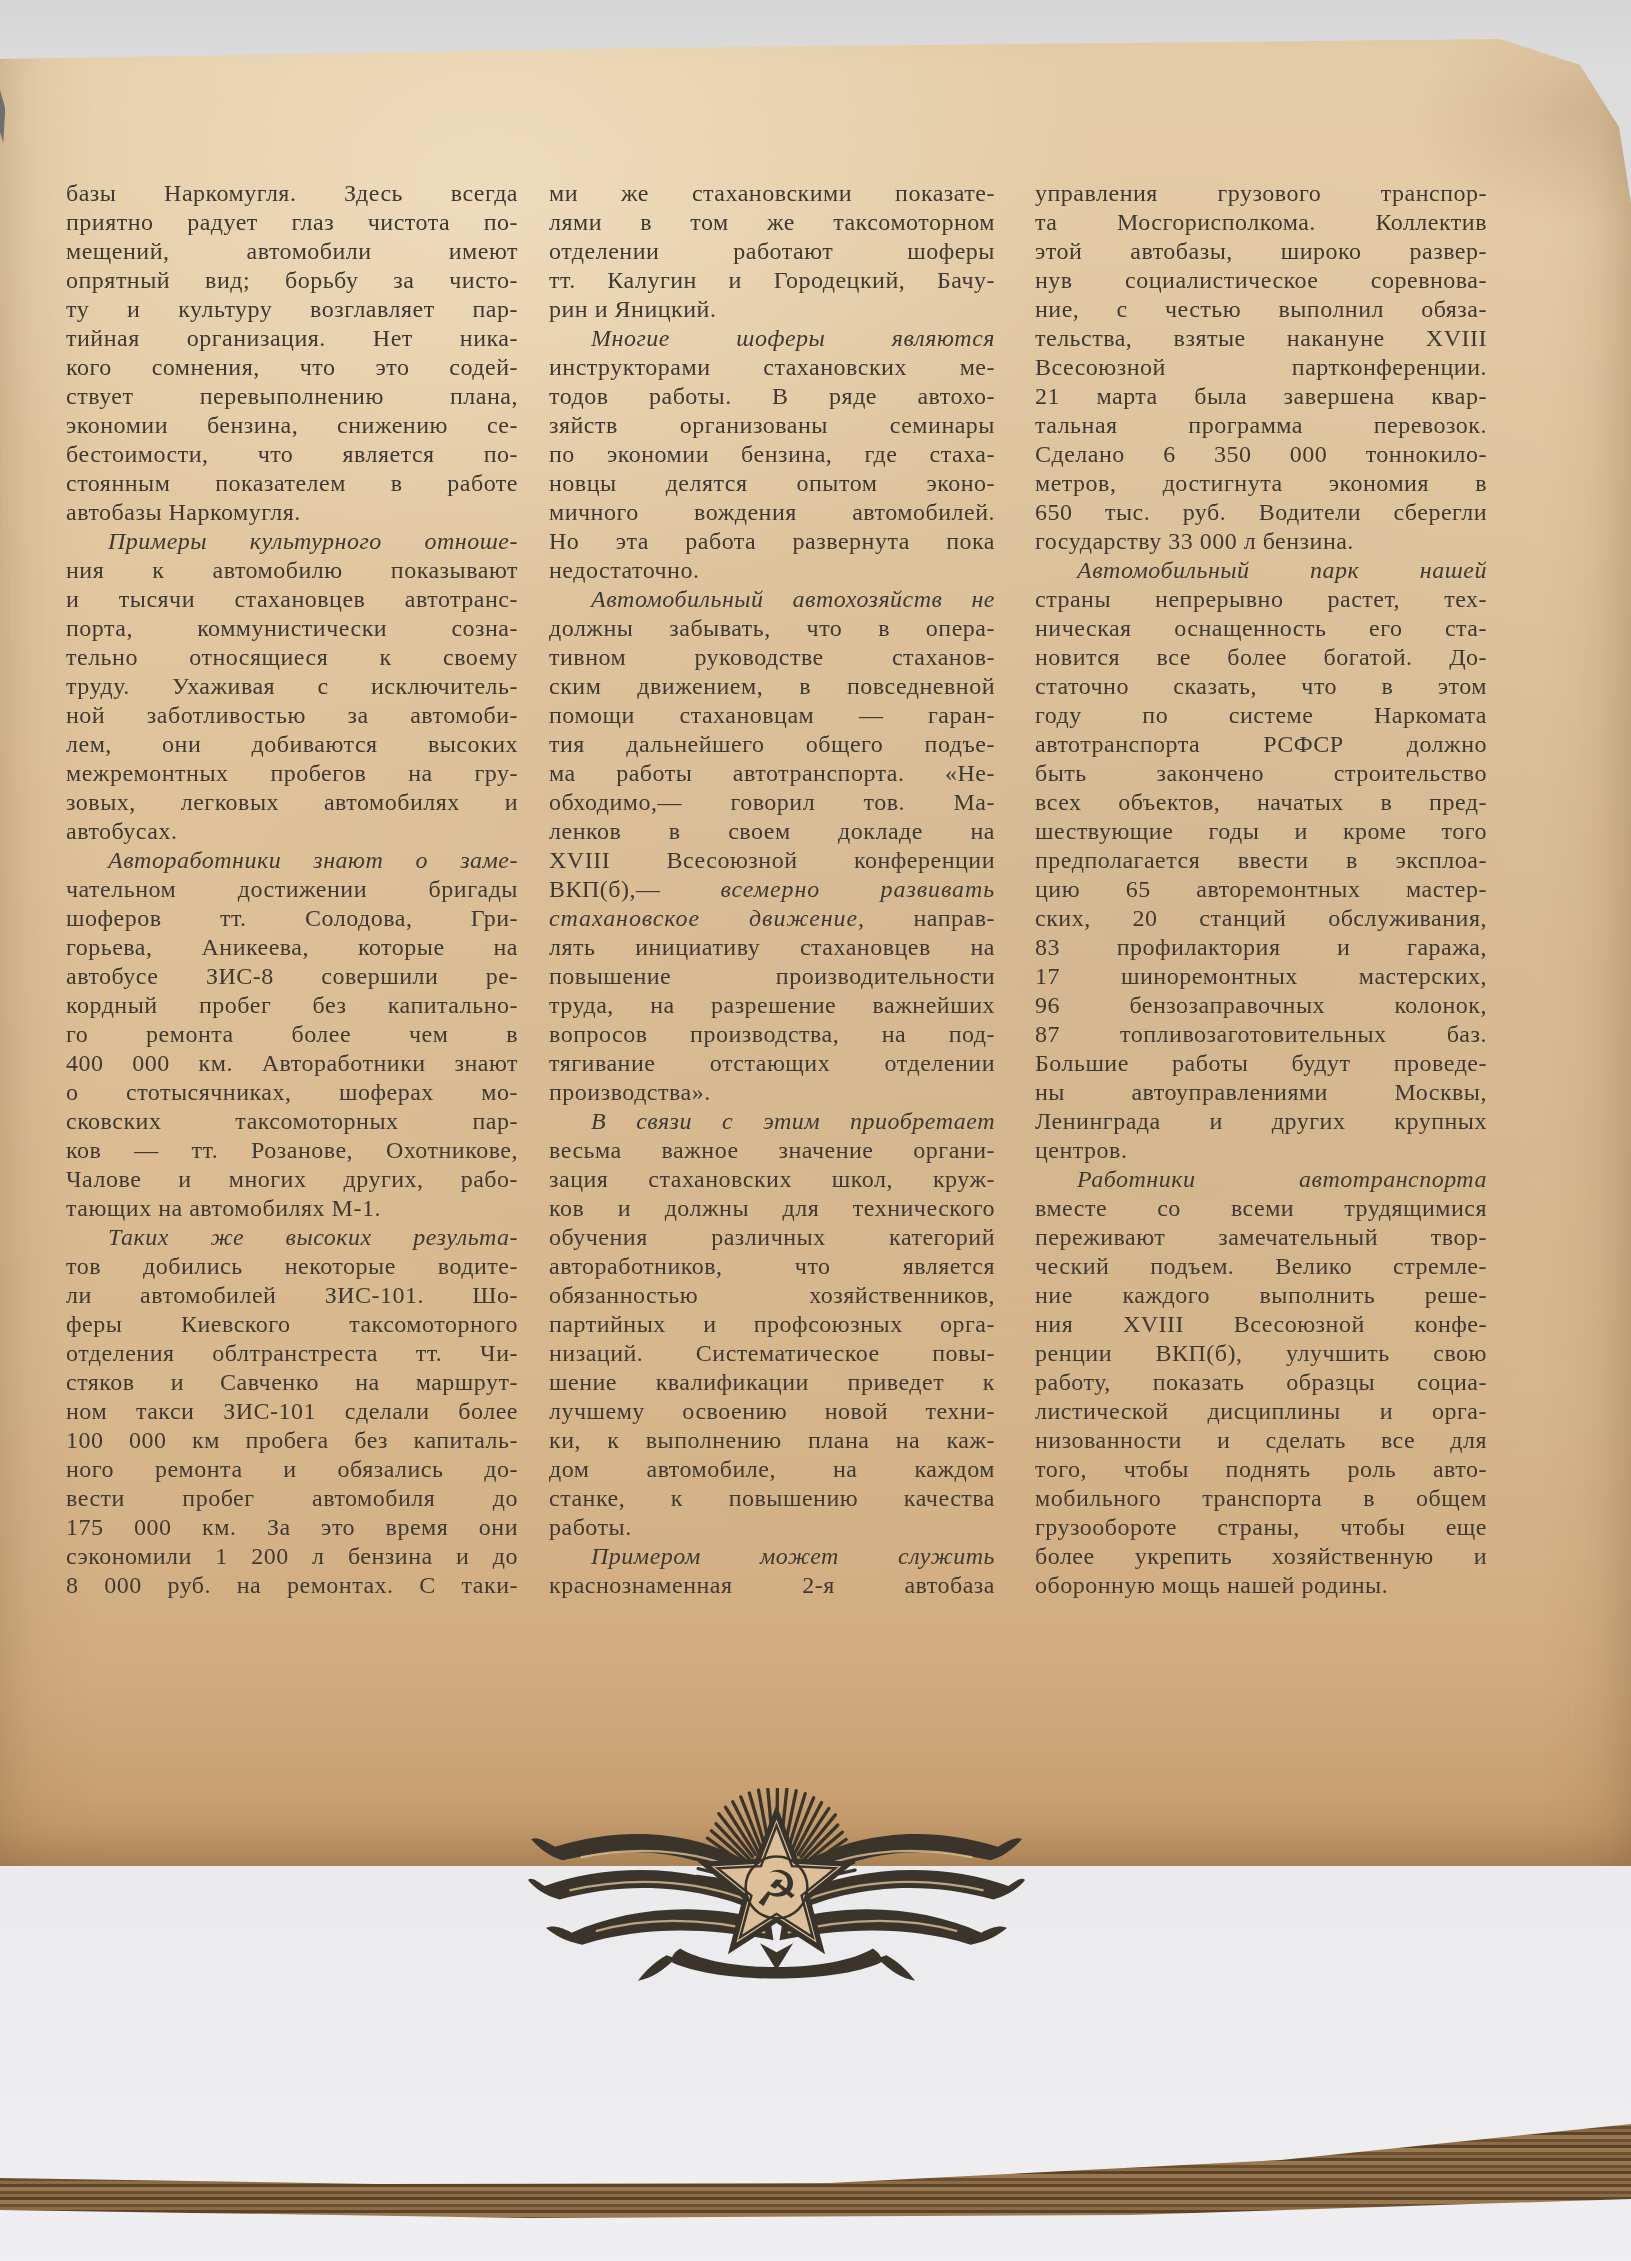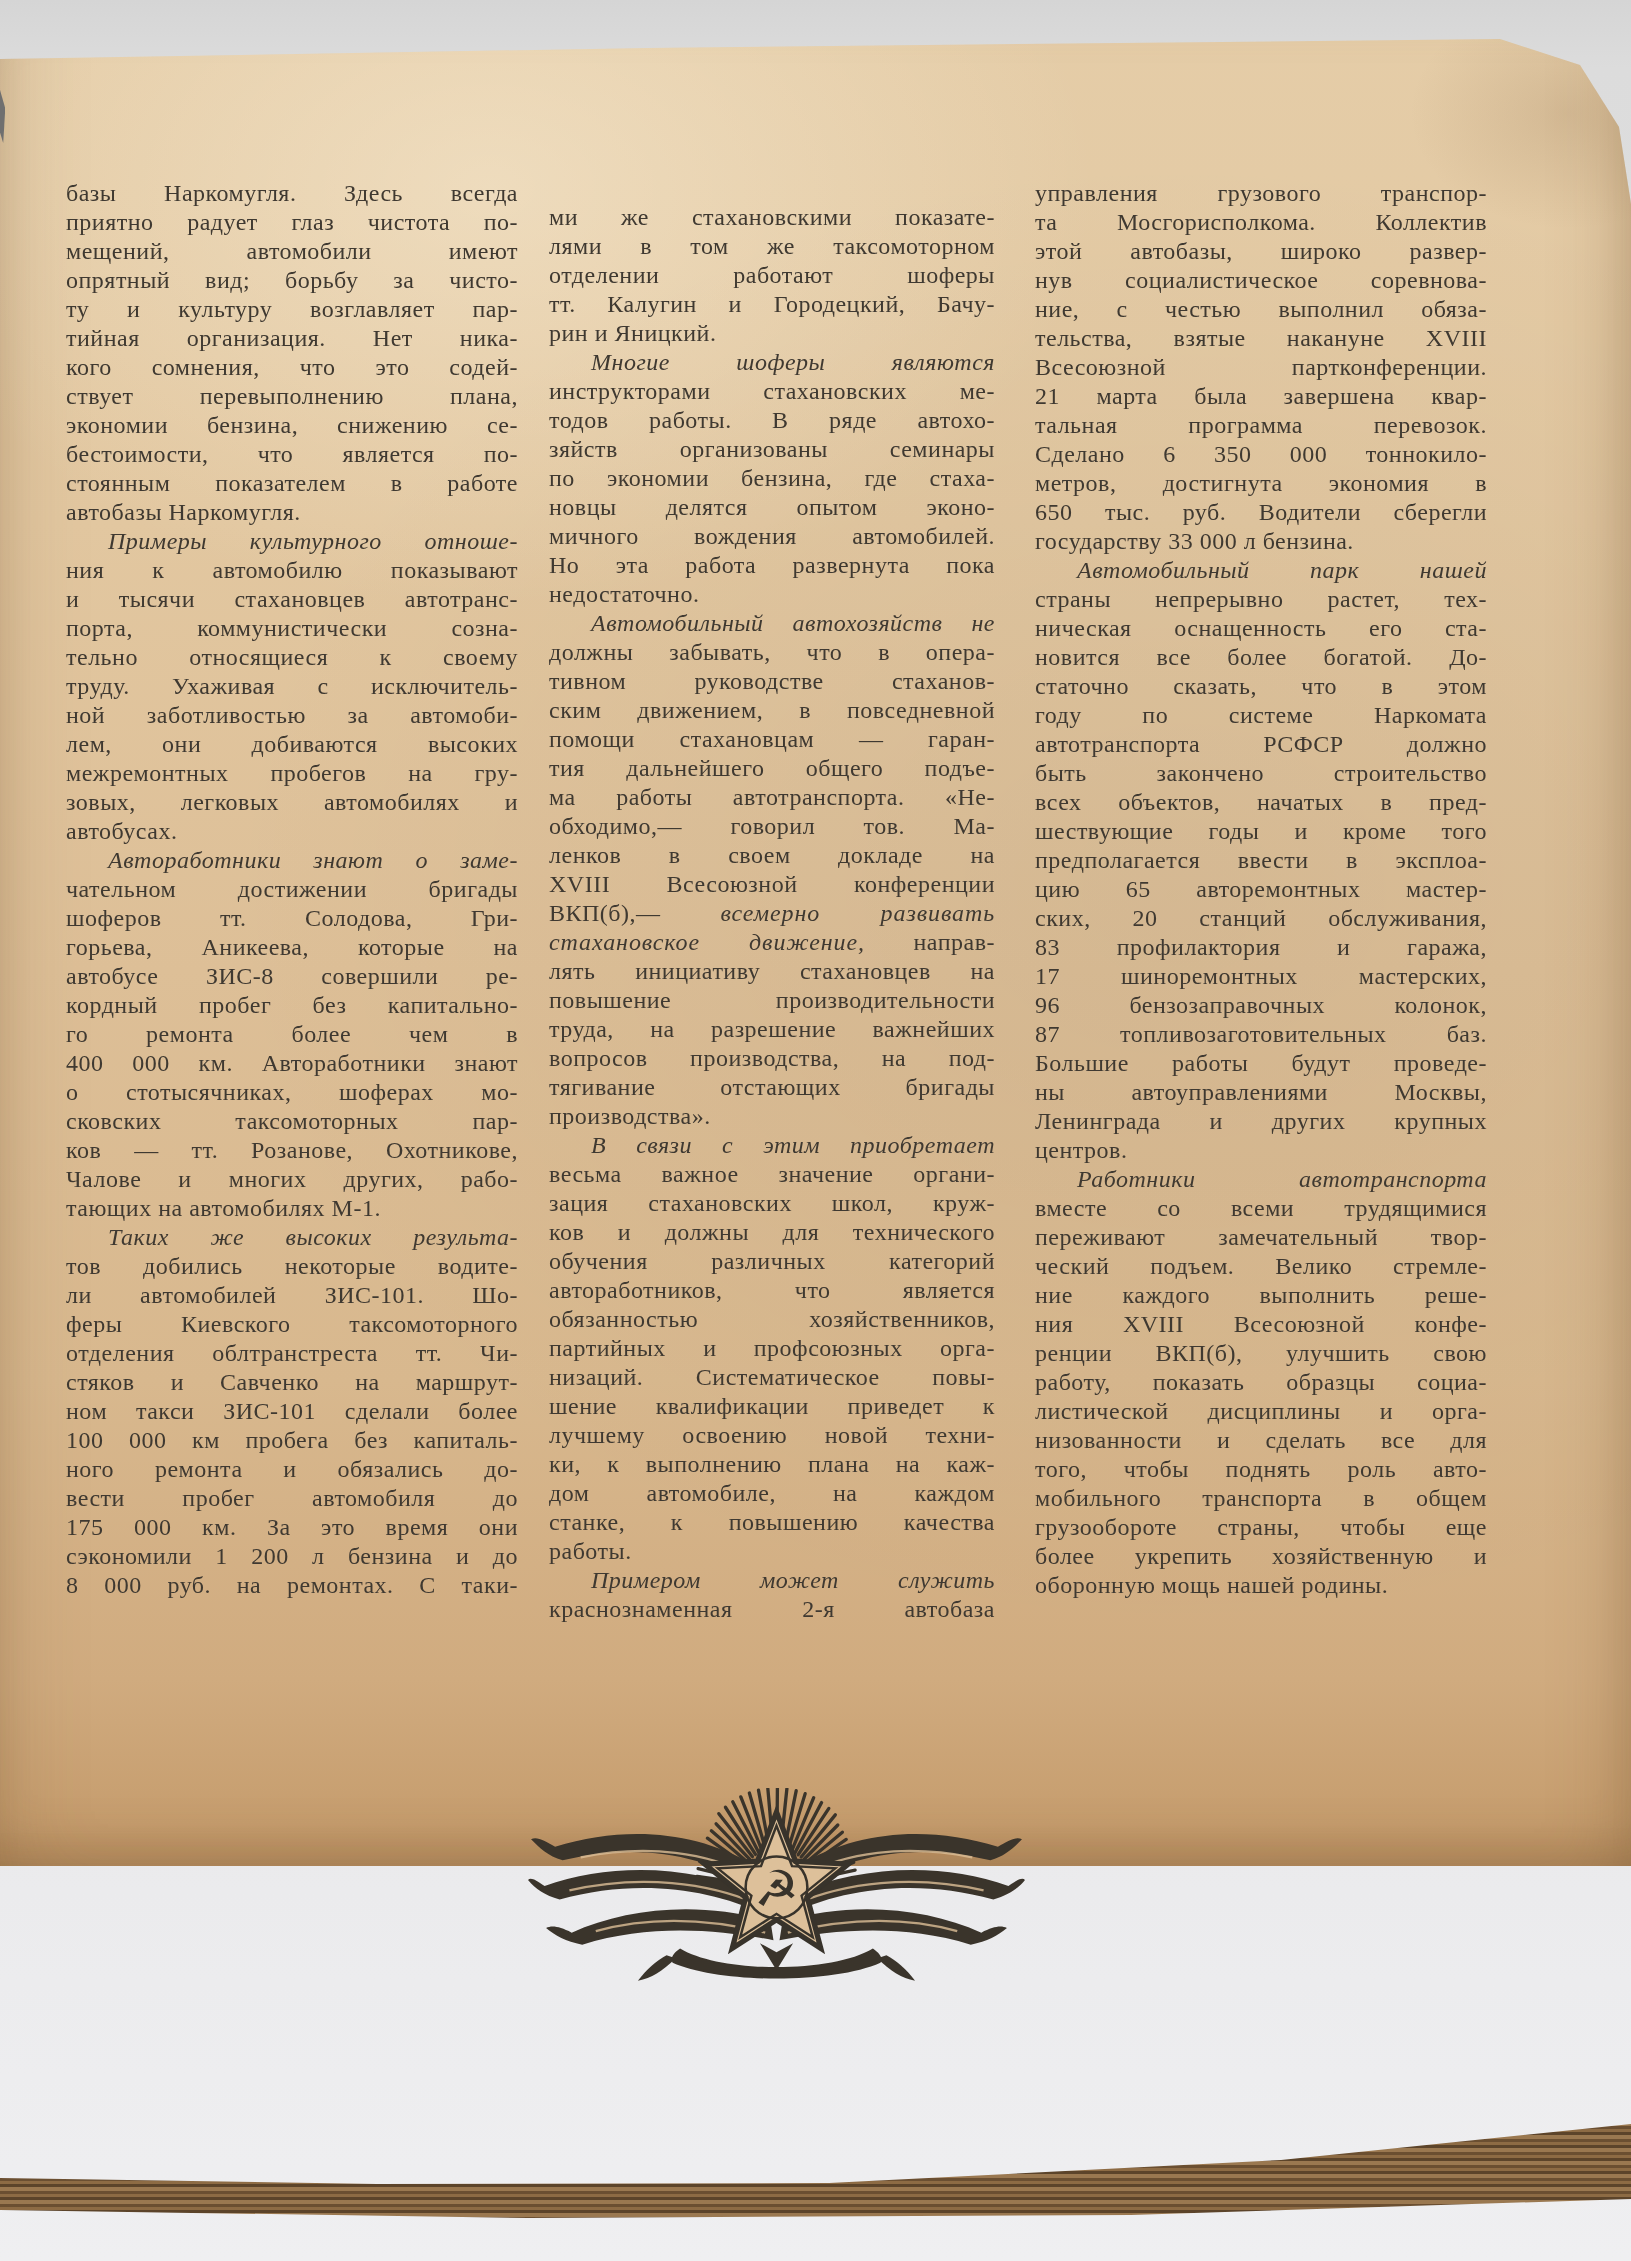--- a/index.html
+++ b/index.html
@@ -28,21 +28,21 @@
                inset 53px 0 83px -45px rgba(120,85,50,.22),
                inset 0 -38px 53px -26px rgba(95,65,35,.3),
                inset 0 45px 53px -34px rgba(140,105,65,.18);
   }
   .corner-mark{position:absolute;left:0;top:90px;width:5.3px;height:53px;background:#6f6f6f;z-index:3;
     clip-path:polygon(0 0,100% 35%,60% 100%,0 80%);}
   
   .col{position:absolute;top:179px;width:452px;color:#3f3931;font-size:24px;line-height:29px;
        letter-spacing:0.5px;z-index:4;}
   .col-1{left:66px;}
-  .col-2{left:549px;width:446px;margin-top:24px;}
+  .col-2{left:549px;width:446px;}
   .col-3{left:1027px;margin-left:8px;}
   .line{height:29px;white-space:normal;text-align:justify;text-align-last:justify;overflow:visible;}
   .line.indent{text-indent:42px;font-style:italic;}
   .line.para-end{text-align-last:left;}
   .line em{font-style:italic;letter-spacing:0.9px;}
   
   .emblem{position:absolute;left:528px;top:1788px;width:497px;height:220px;z-index:4;}
 </style>
 </head>
 <body>
@@ -125,21 +125,21 @@
       <div class="line">ма работы автотранспорта. «Не-</div>
       <div class="line">обходимо,— говорил тов. Ма-</div>
       <div class="line">ленков в своем докладе на</div>
       <div class="line">XVIII Всесоюзной конференции</div>
       <div class="line">ВКП(б),— <em>всемерно развивать</em></div>
       <div class="line"><em>стахановское движение,</em> направ-</div>
       <div class="line">лять инициативу стахановцев на</div>
       <div class="line">повышение производительности</div>
       <div class="line">труда, на разрешение важнейших</div>
       <div class="line">вопросов производства, на под-</div>
-      <div class="line">тягивание отстающих бригады</div>
+      <div class="line">тягивание отстающих отделении</div>
       <div class="line para-end">производства».</div>
       <div class="line indent">В связи с этим приобретает</div>
       <div class="line">весьма важное значение органи-</div>
       <div class="line">зация стахановских школ, круж-</div>
       <div class="line">ков и должны для технического</div>
       <div class="line">обучения различных категорий</div>
       <div class="line">автоработников, что является</div>
       <div class="line">обязанностью хозяйственников,</div>
       <div class="line">партийных и профсоюзных орга-</div>
       <div class="line">низаций. Систематическое повы-</div>

